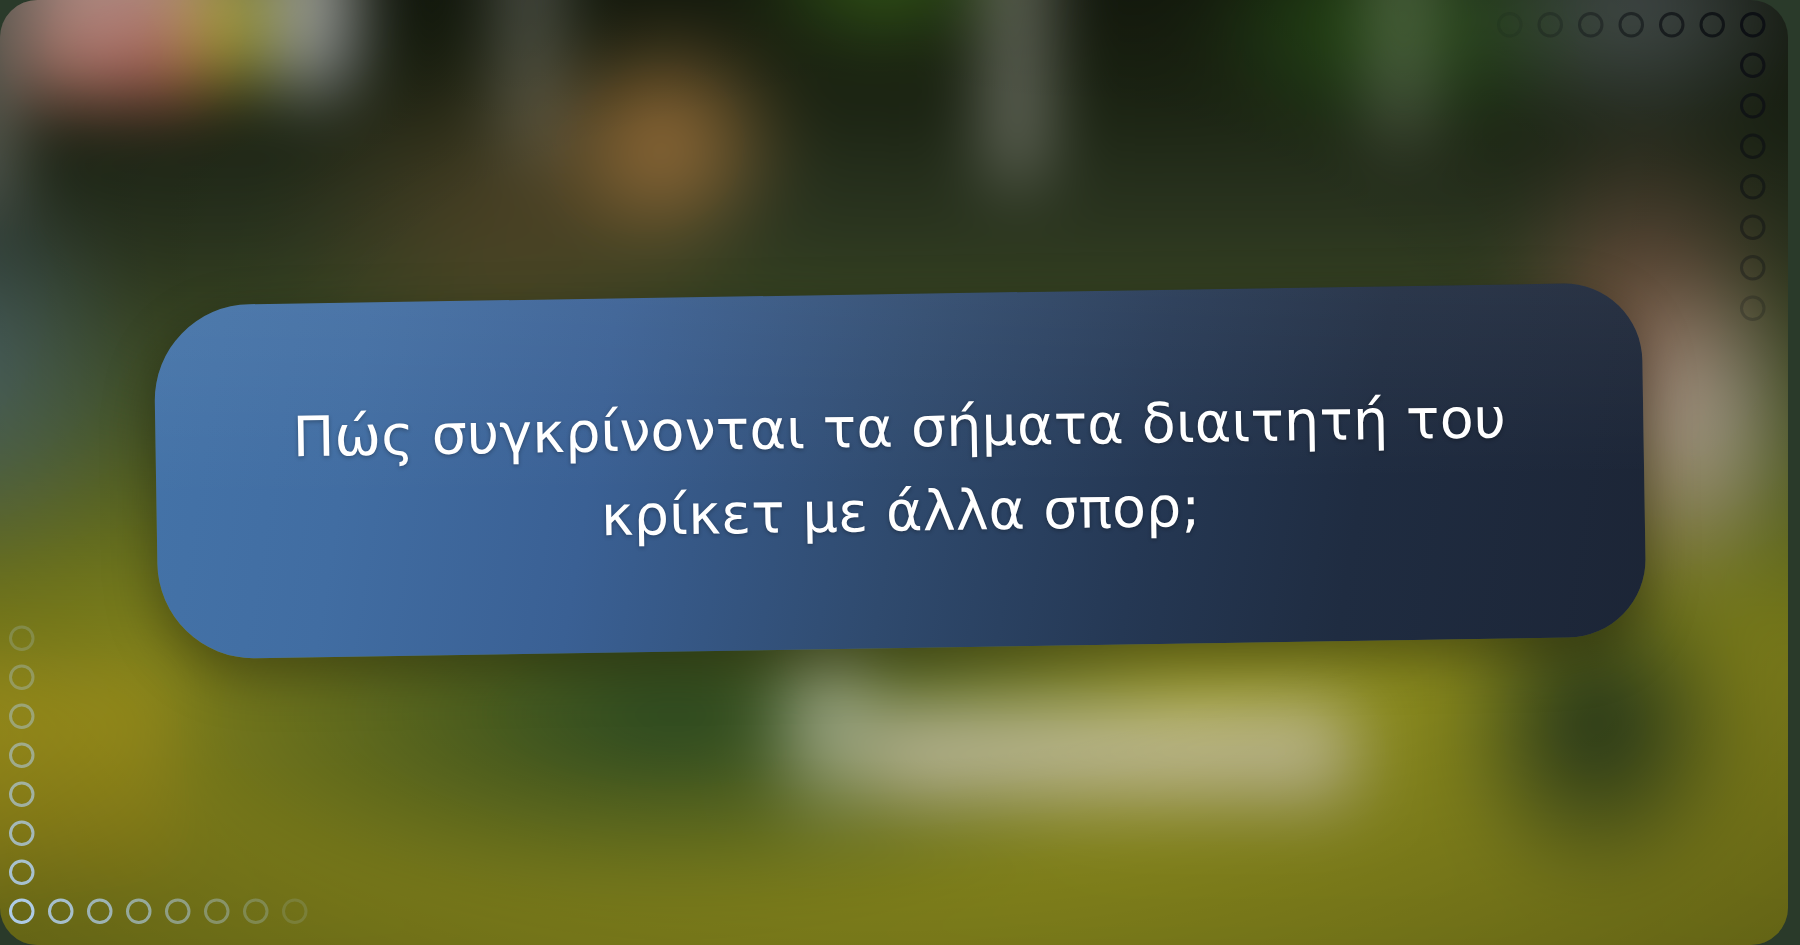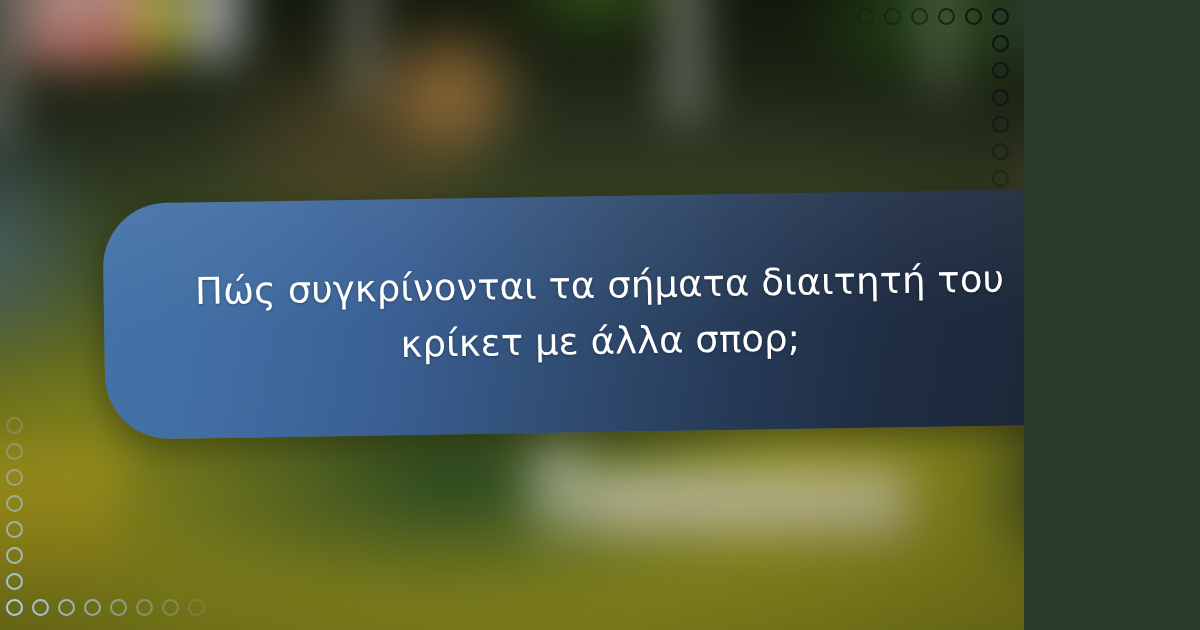--- a/index.html
+++ b/index.html
@@ -7,23 +7,24 @@
   html, body {
     width: 1200px;
     height: 630px;
     overflow: hidden;
     background: #2a3a2a;
     font-family: "DejaVu Sans", sans-serif;
   }
 
   #stage {
     position: relative;
-    width: 1024px;
+    width: 1192px;
     height: 630px;
     overflow: hidden;
+    border-radius: 25px;
   }
 
   
   .bg-photo {
     position: absolute;
     inset: -60px;
     filter: blur(22px) saturate(1.05);
     transform: scale(1.08);
   }
 

